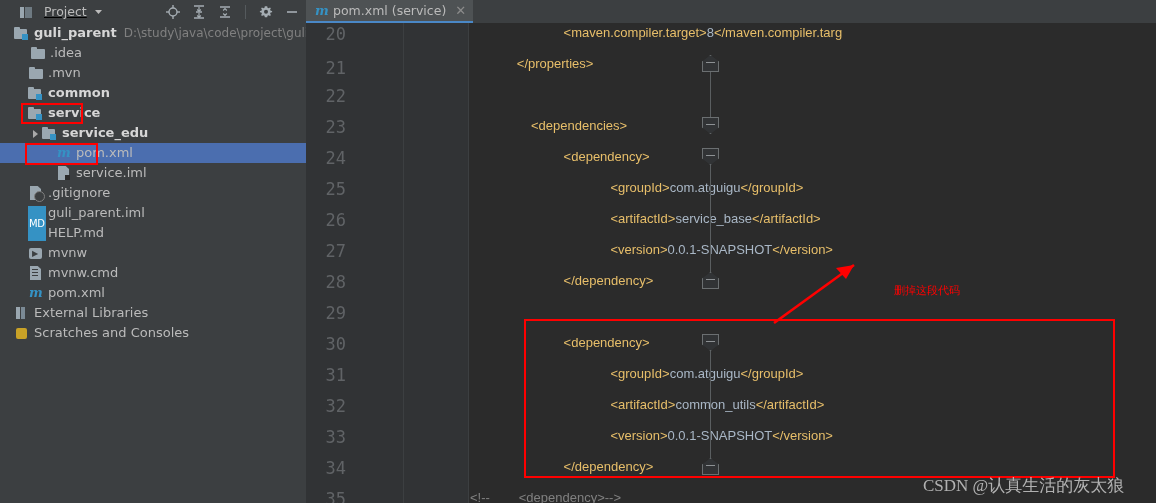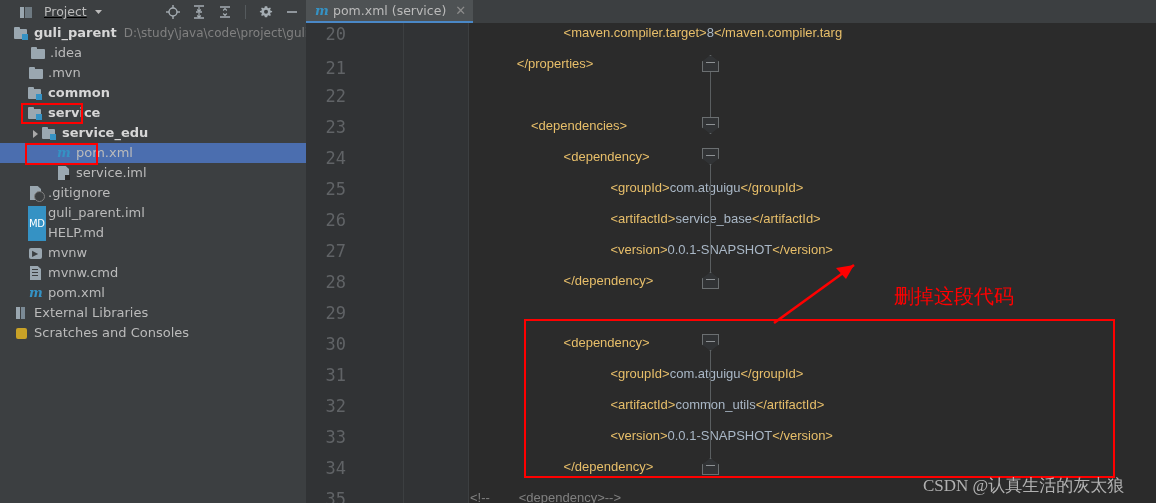--- a/index.html
+++ b/index.html
@@ -247,21 +247,21 @@
   
   #code-redbox {
     position: absolute;
     border: 2px solid #ff0000;
     pointer-events: none;
   }
   
   #annot-note {
     position: absolute;
     color: #ff0000;
-    font-size: 20px;
+    font-size: 11px;
     font-family: "DejaVu Sans", "Liberation Sans", sans-serif;
     white-space: nowrap;
   }
   #annot-arrow { position: absolute; pointer-events: none; }
 
   #watermark {
     position: absolute;
     color: #cfcfcf; font-size: 17px; opacity: 0.82;
     white-space: nowrap;
     font-family: Liberation Serif, serif;

